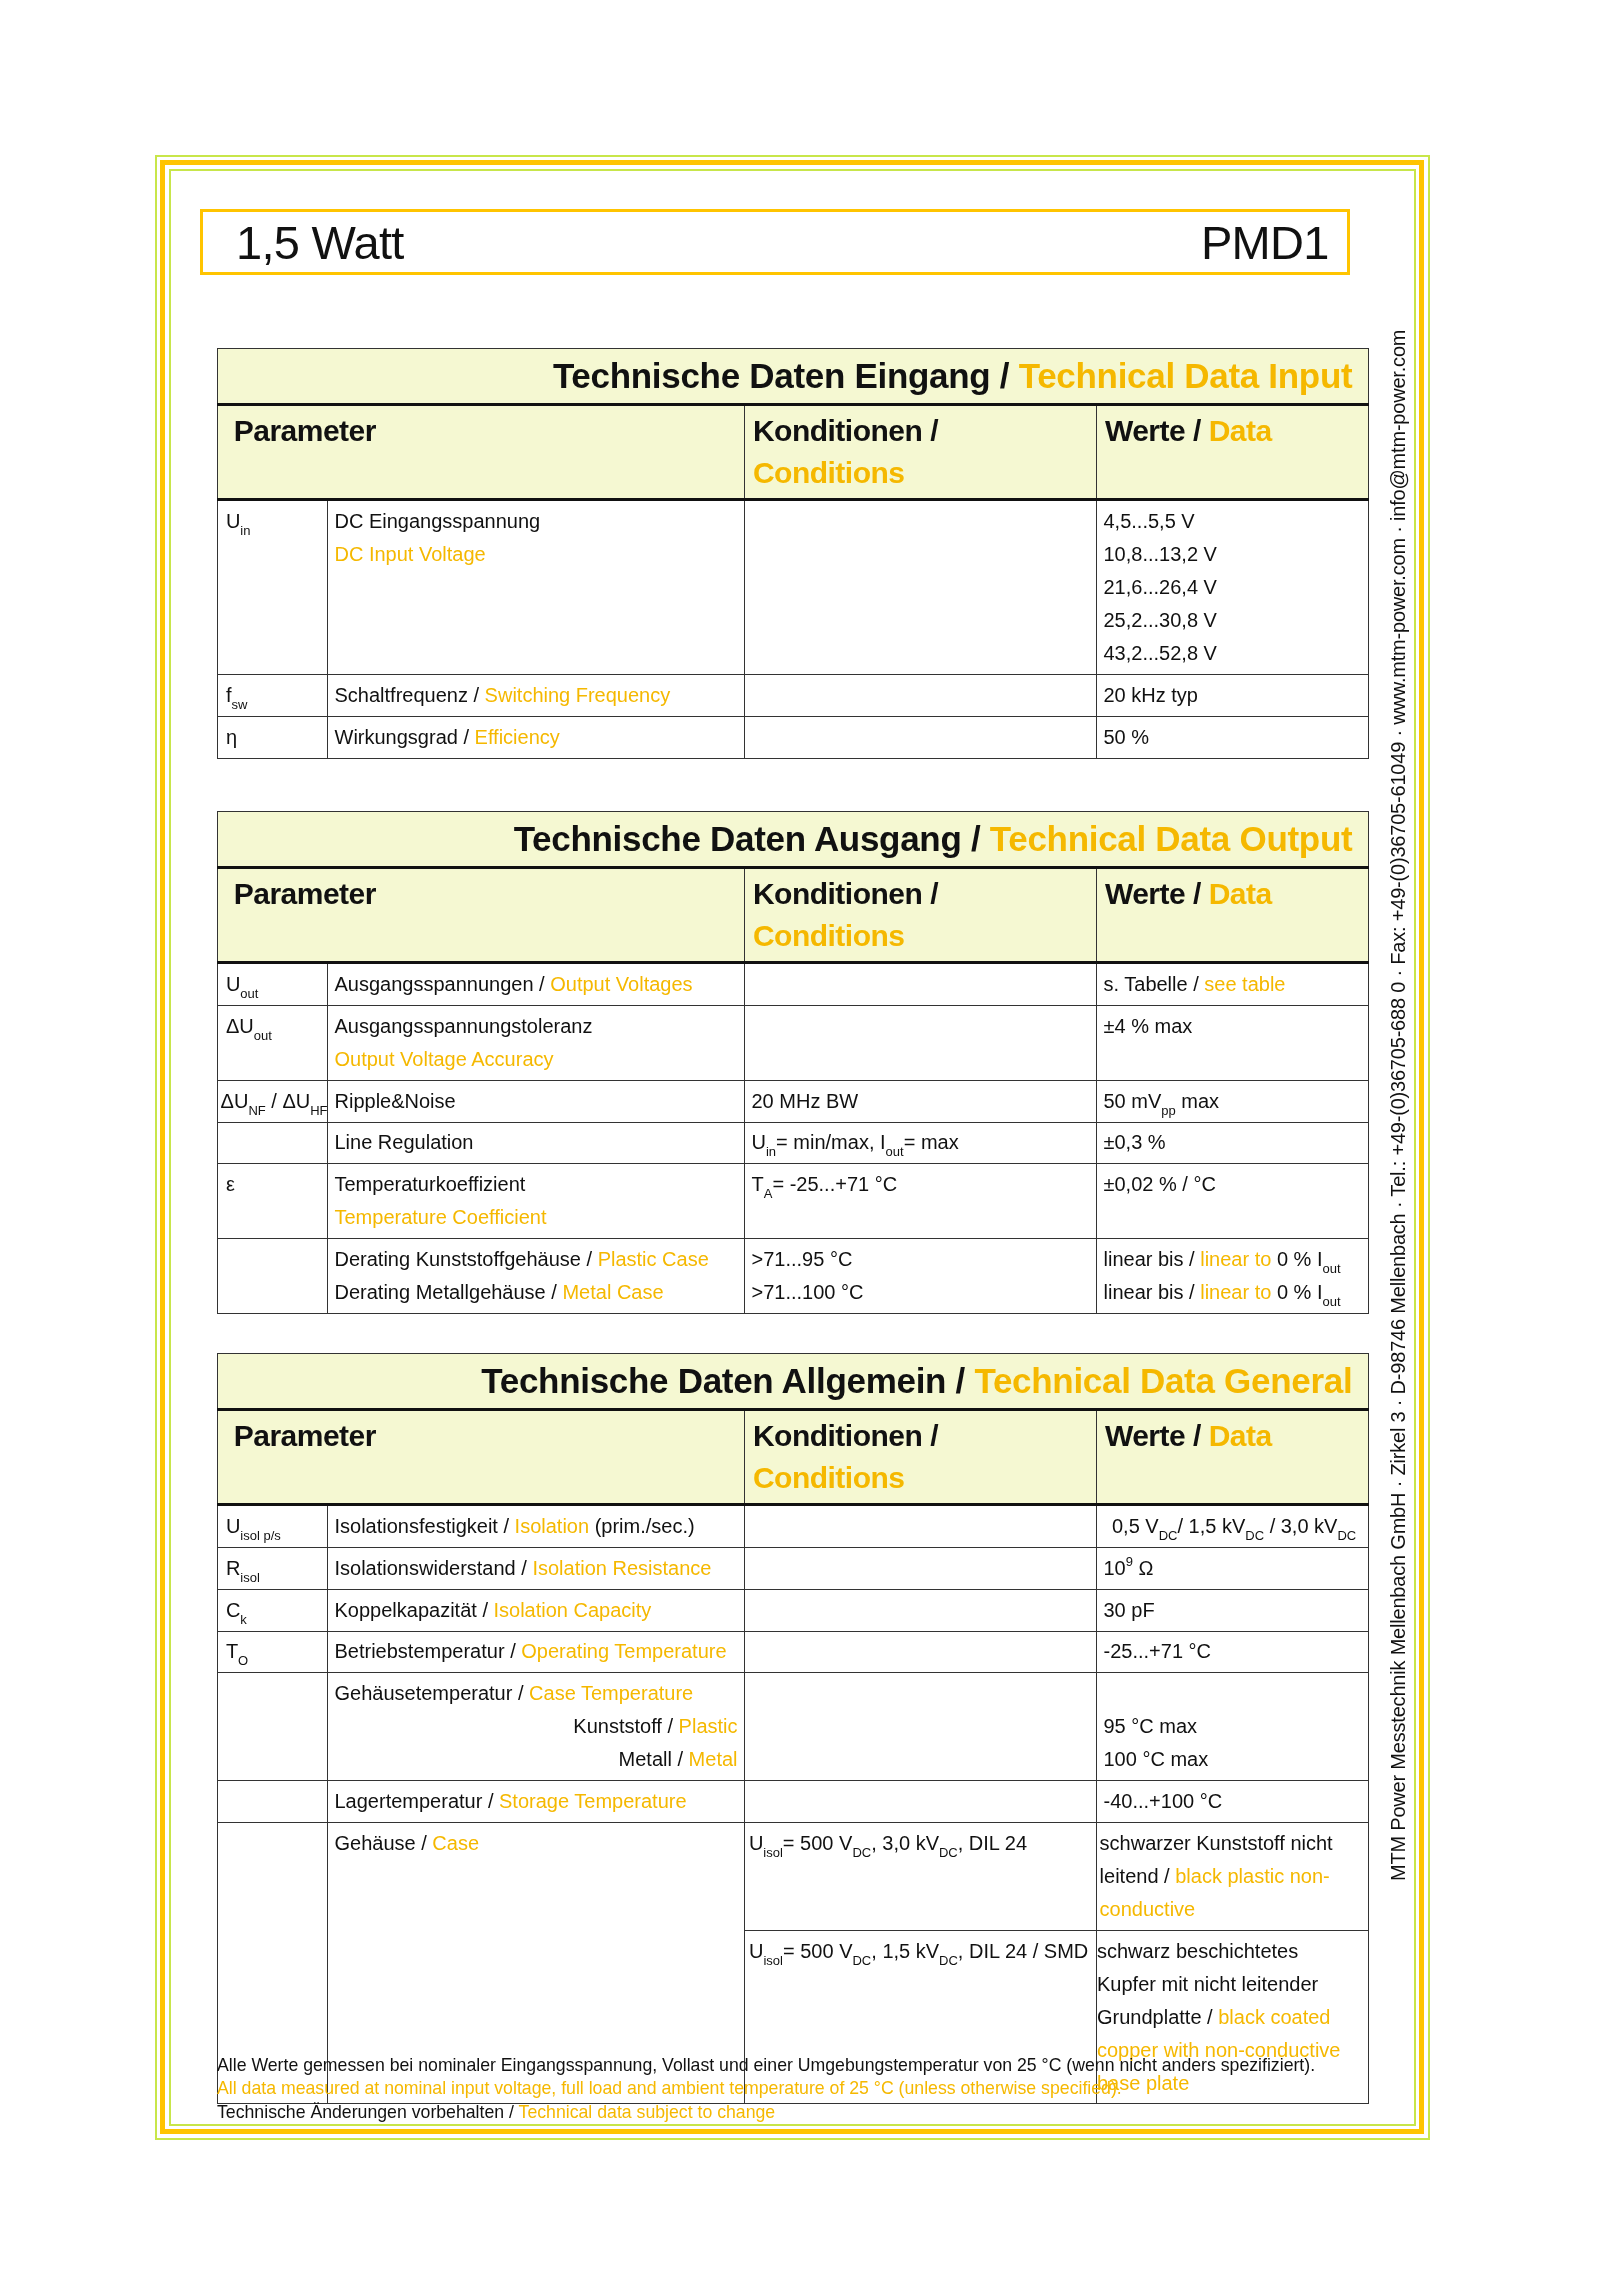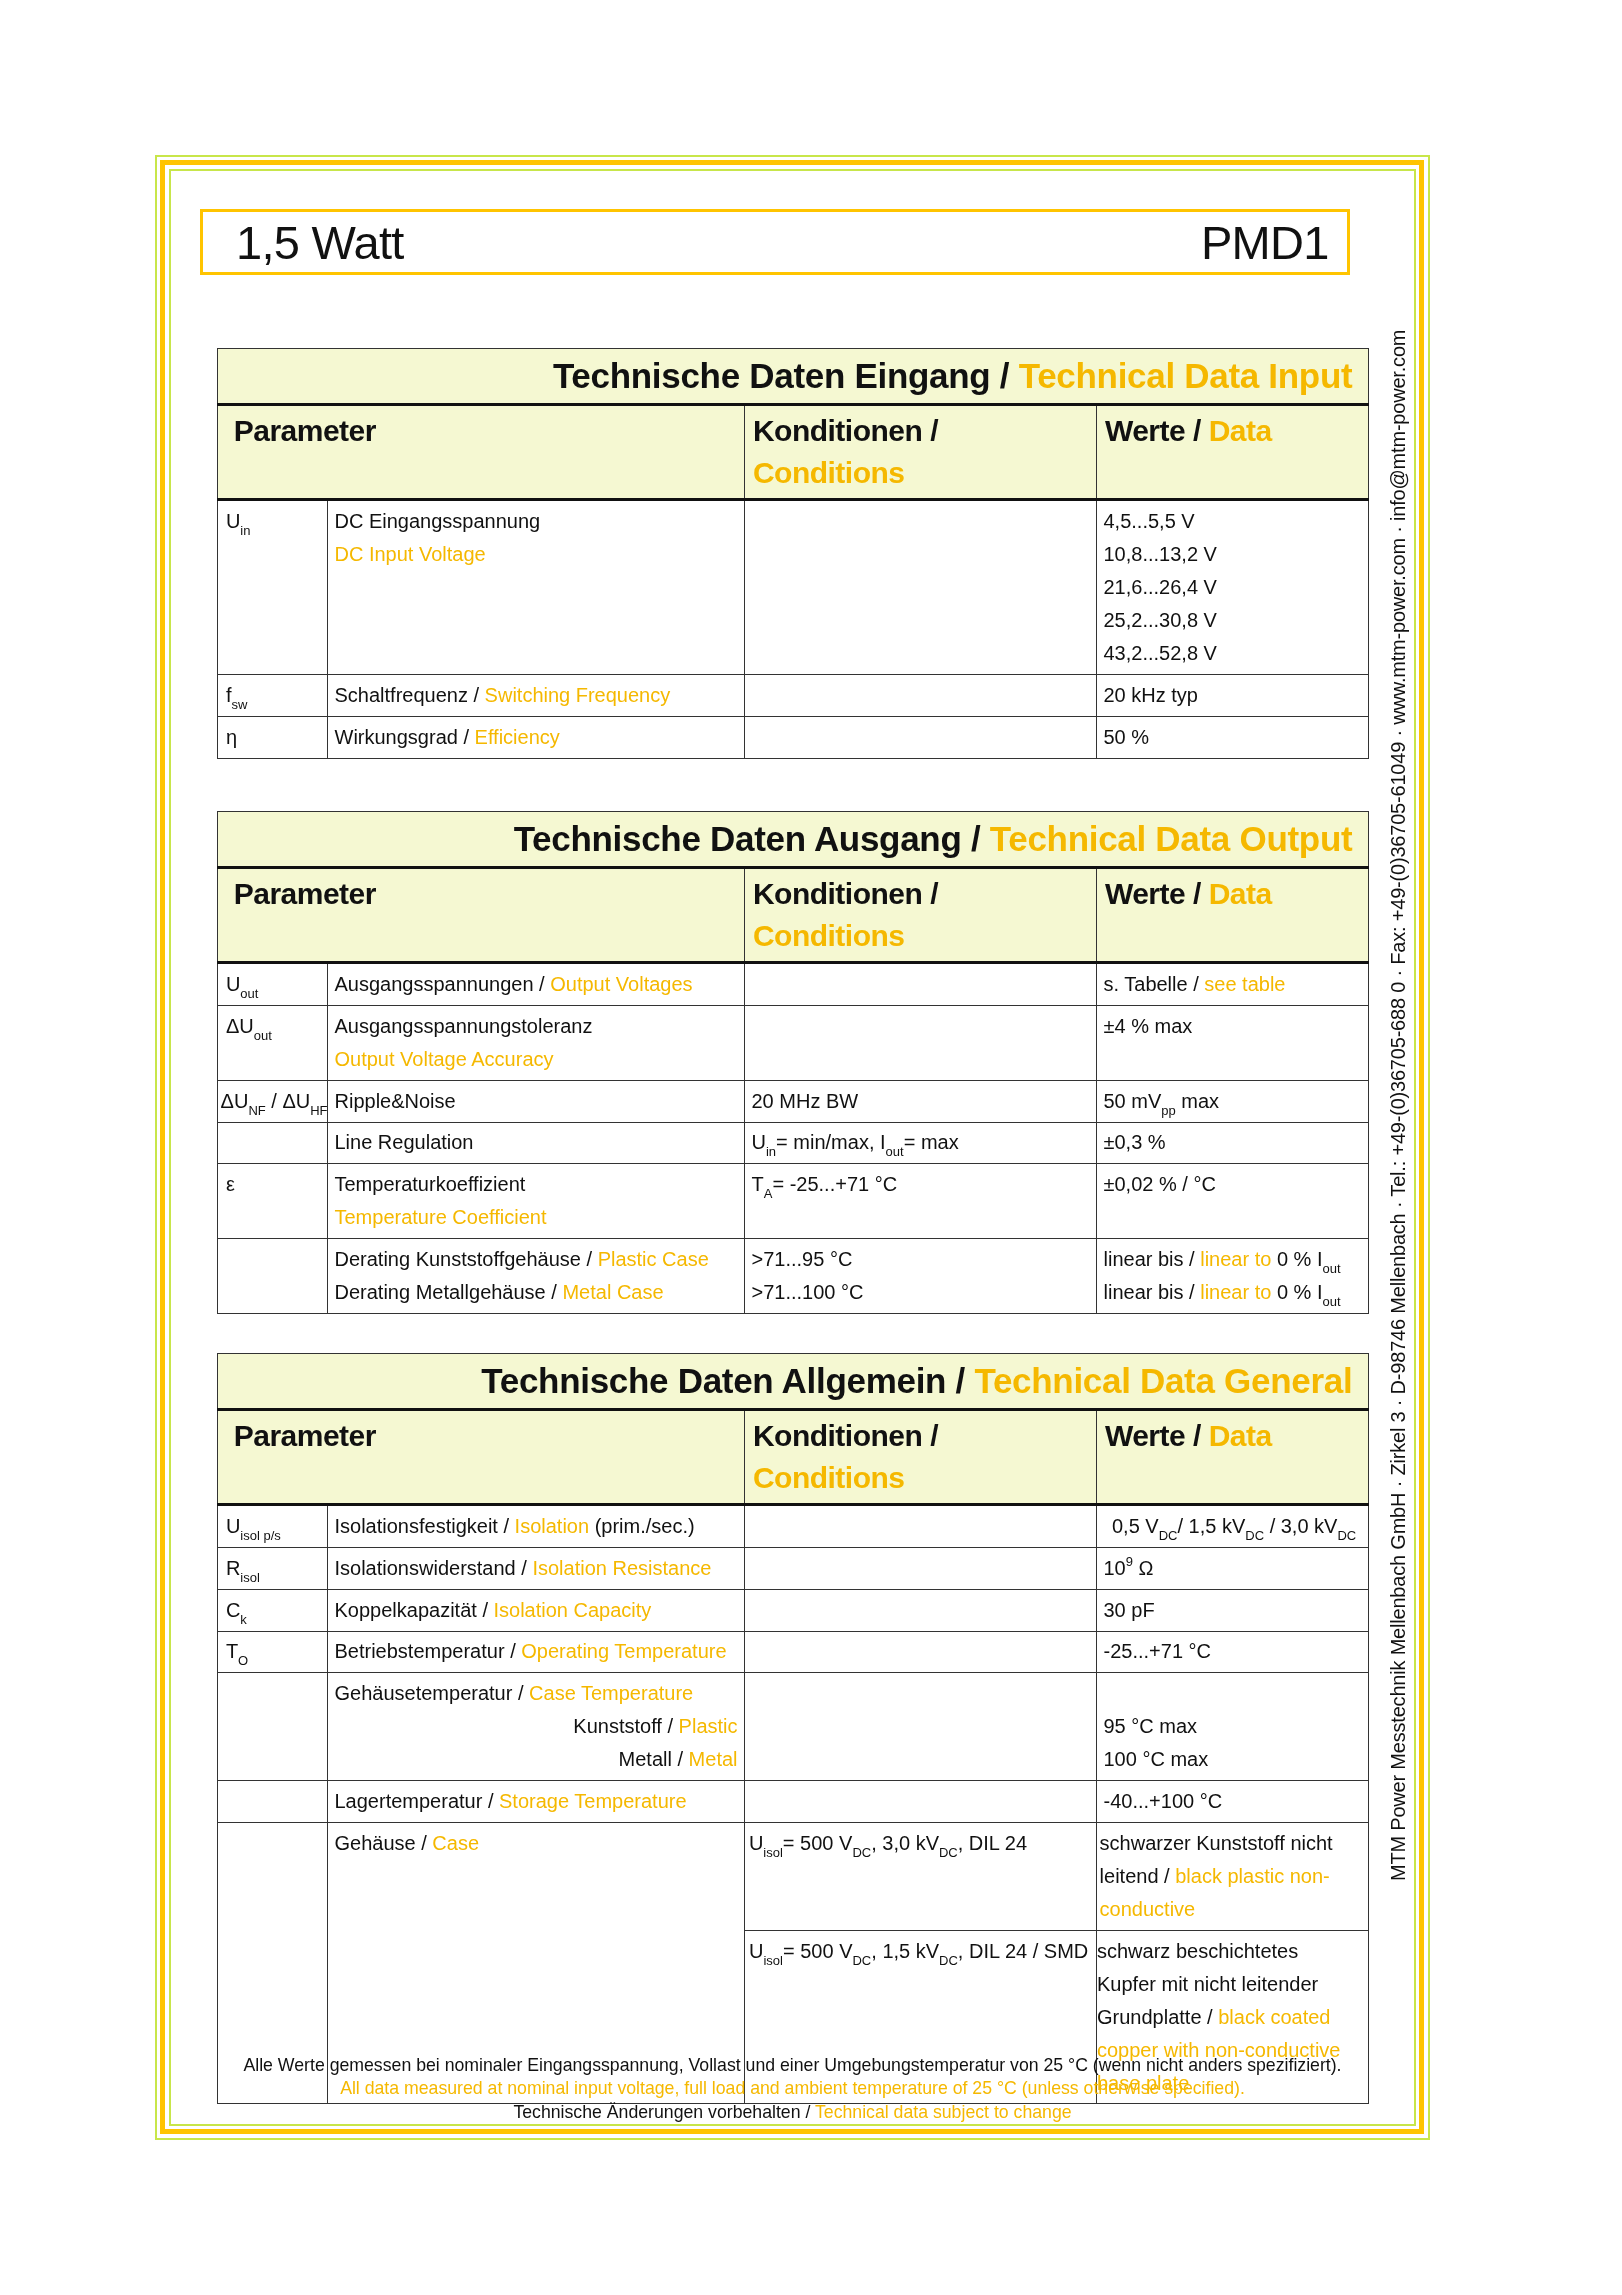--- a/index.html
+++ b/index.html
@@ -24,21 +24,21 @@
   table.spec tr.sec td { background:#f5f8d2; border-bottom:3.9px solid #111; font-weight:bold;
                          font-size:35px; padding:5.2px 15.7px; line-height:44px; letter-spacing:-0.3px;text-align:right; }
   table.spec tr.colh td { background:#f5f8d2; border-bottom:3.9px solid #111; font-weight:bold;
                           font-size:30px; padding:3.9px 7.9px; line-height:42px; letter-spacing:-0.5px; }
   table.spec tr.colh td.first { padding-left:15.7px; }
   td.sym { padding-left:7.9px !important; }
   sub { font-size:13px; vertical-align:-6.5px; line-height:0; }
   sup { font-size:13px; vertical-align:9.2px; line-height:0; }
   .line { display:block; }
   .right { text-align:right; }
-  .footer { position:absolute; left:217px; width:1151px; text-align:center; font-size:17.7px; }
+  .footer { position:absolute; left:217px; width:1151px; text-align:left; font-size:17.7px; }
 </style>
 </head>
 <body>
 
 <div class="frame-outer"></div>
 <div class="frame-mid"></div>
 <div class="frame-inner"></div>
 
 <div class="title-box">
   <span>1,5 Watt</span>

